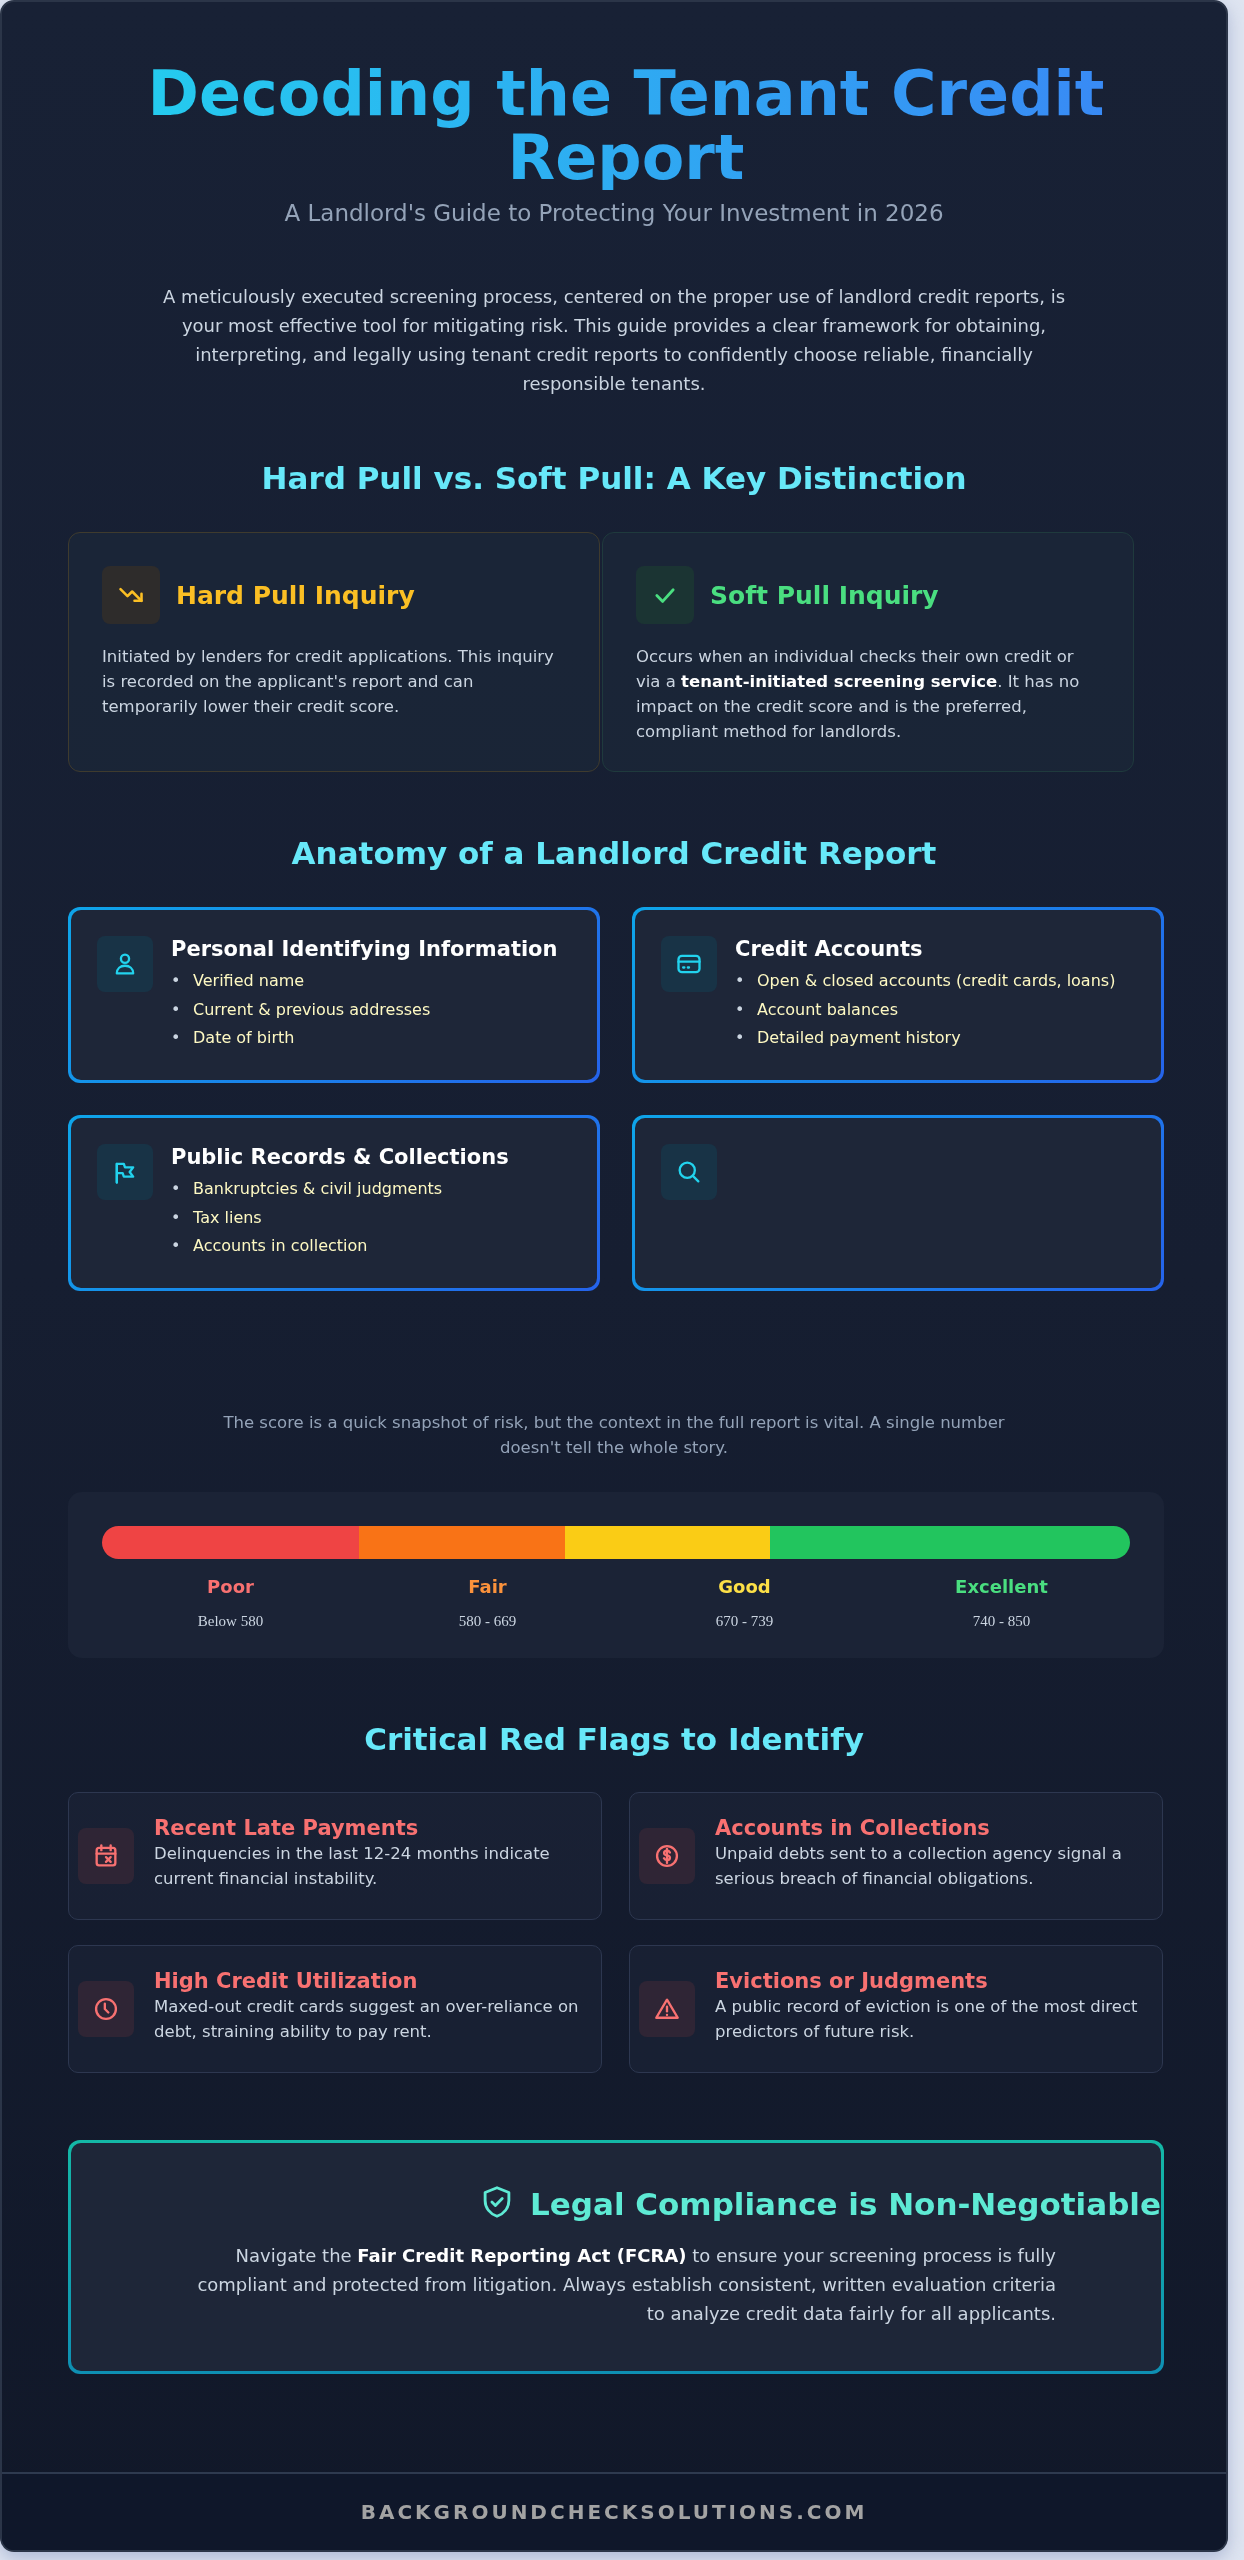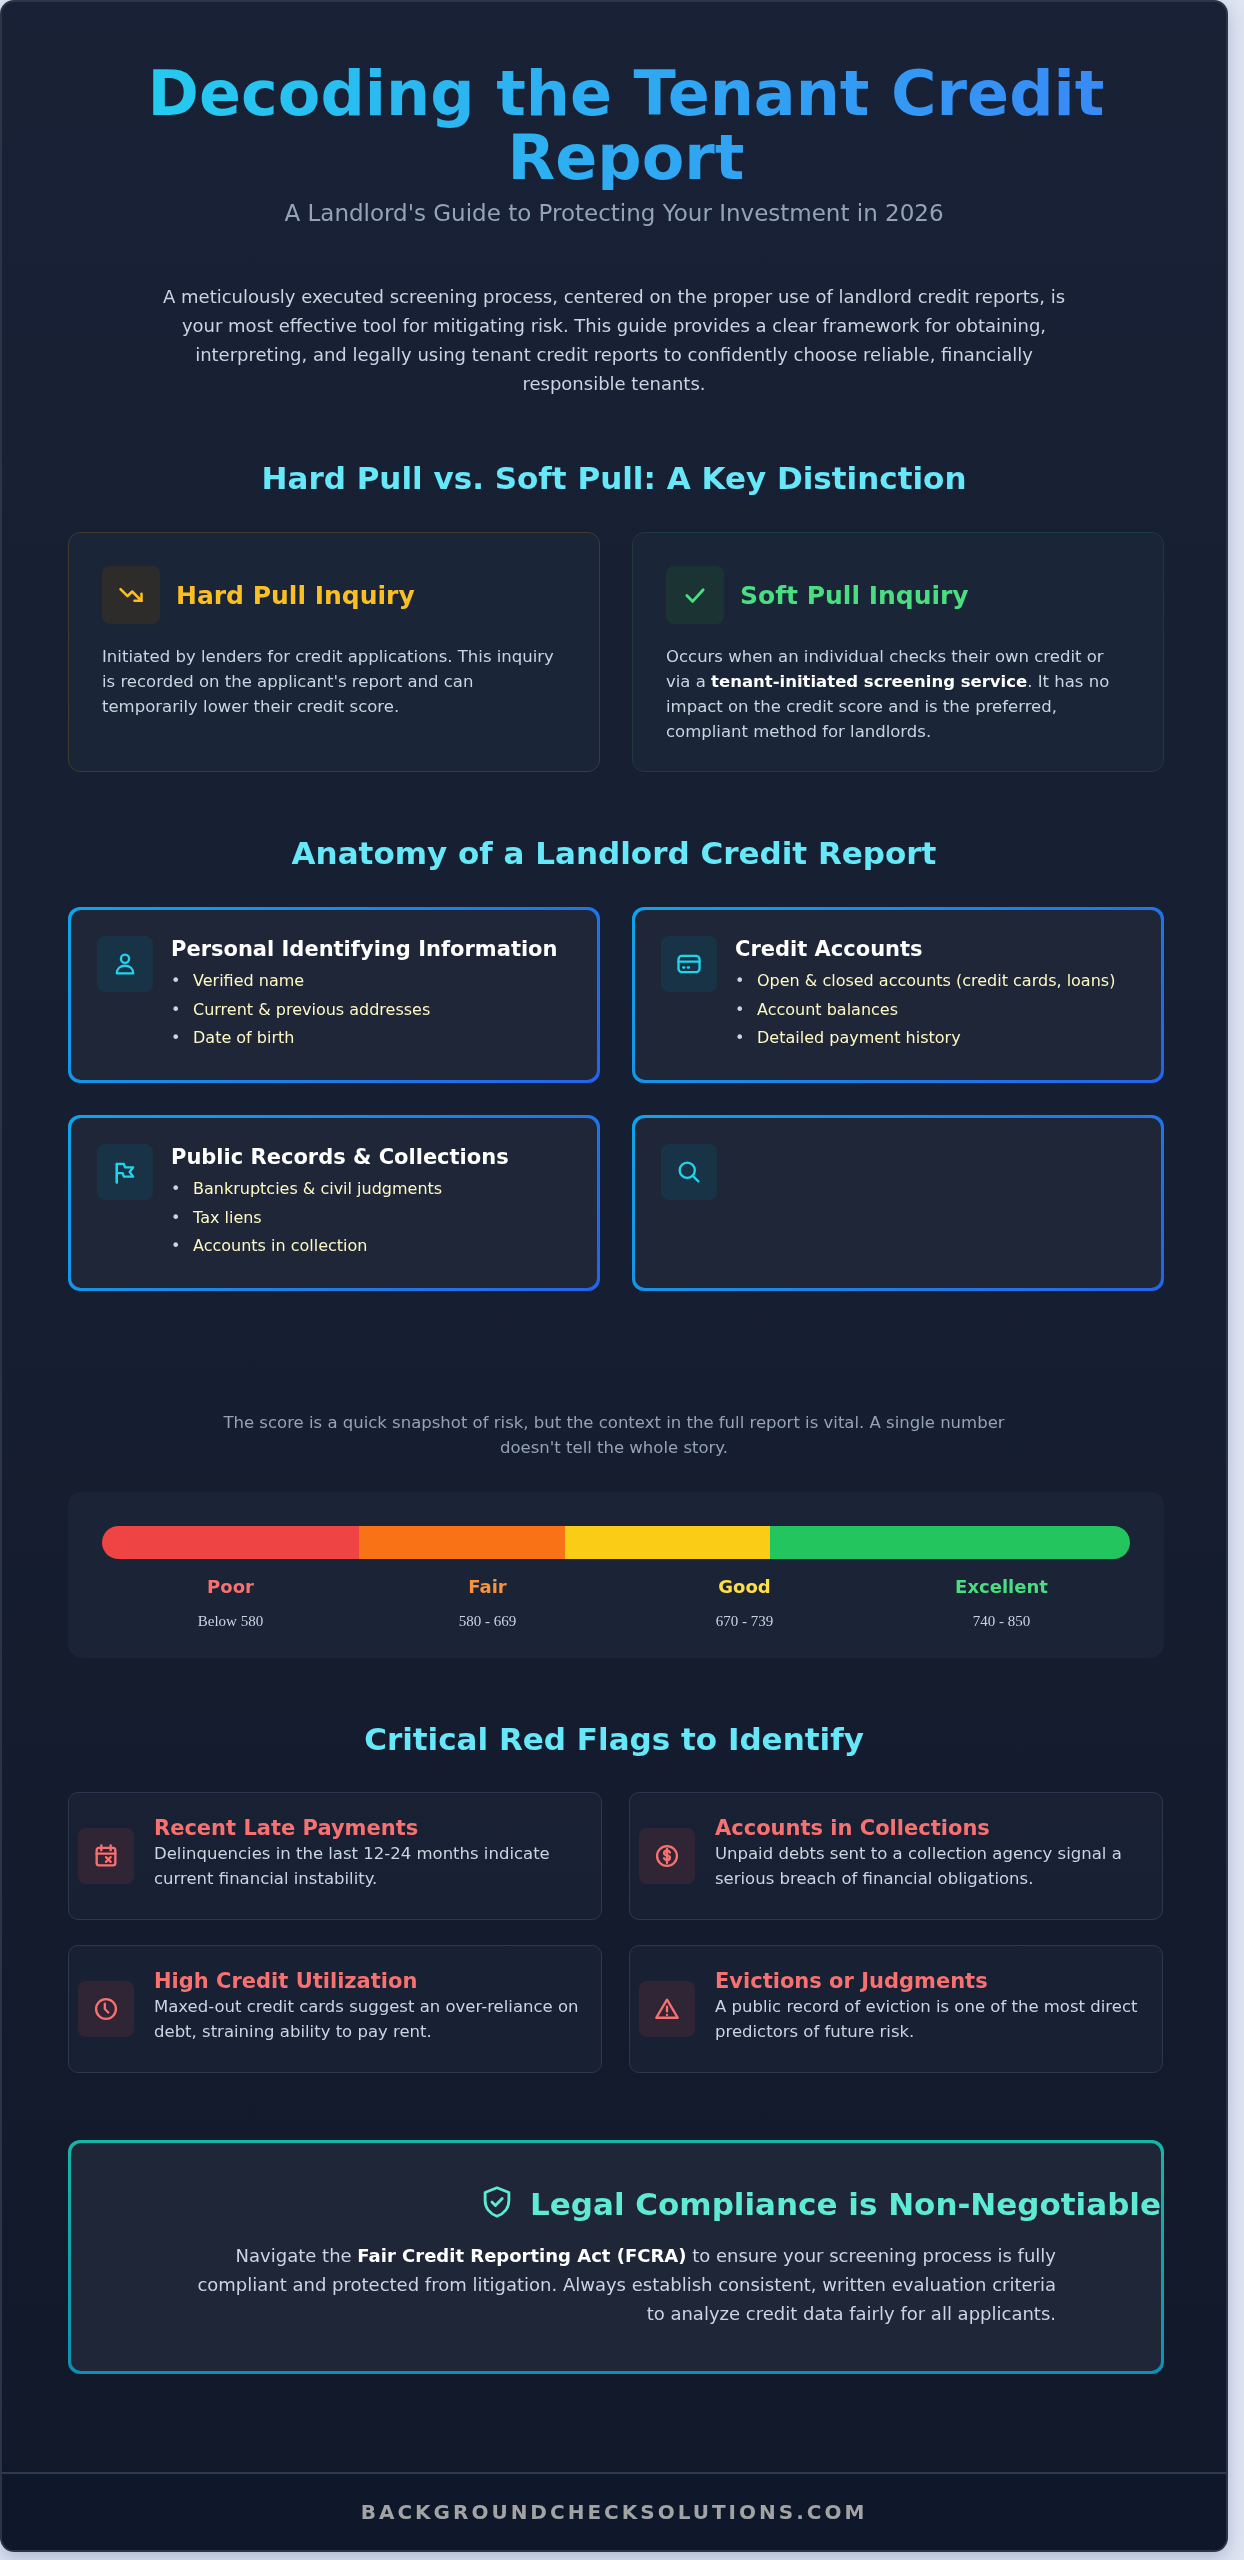--- a/index.html
+++ b/index.html
@@ -48,21 +48,21 @@
   }
 
   
   .pull-card {
     position: absolute; top: 530px; width: 532px; height: 240px;
     border-radius: 12px;
     background: rgba(30,41,59,0.55);
     padding: 33px 33px;
   }
   .pull-card.hard { left: 66px; border: 1px solid #3f3b2e; }
-  .pull-card.soft { left: 630px; border: 1px solid #1f3a3d; }
+  .pull-card.soft { left: 600px; border: 1px solid #1f3a3d; }
   .pull-head { display: flex; align-items: center; gap: 16px; margin-bottom: 20px; }
   .pull-icon {
     width: 58px; height: 58px; border-radius: 8px;
     display: flex; align-items: center; justify-content: center;
   }
   .hard .pull-icon { background: #2e2c2b; }
   .soft .pull-icon { background: #1b3433; }
   .pull-title { font-size: 25px; font-weight: bold; }
   .hard .pull-title { color: #fbbf24; }
   .soft .pull-title { color: #4ade80; }

